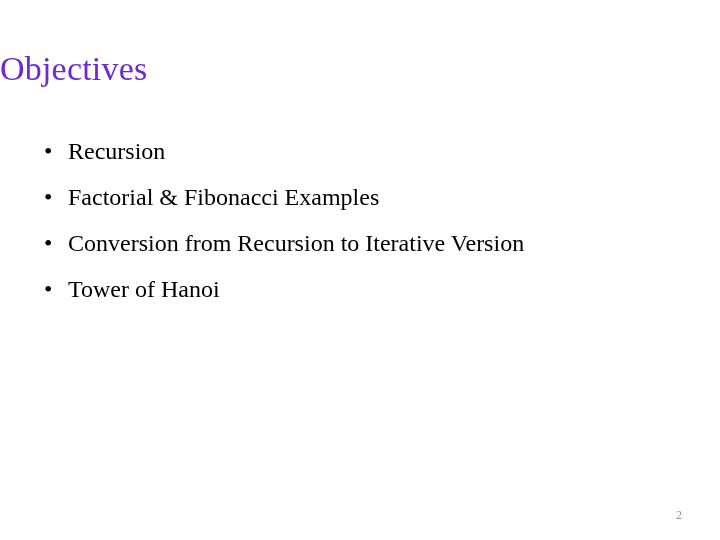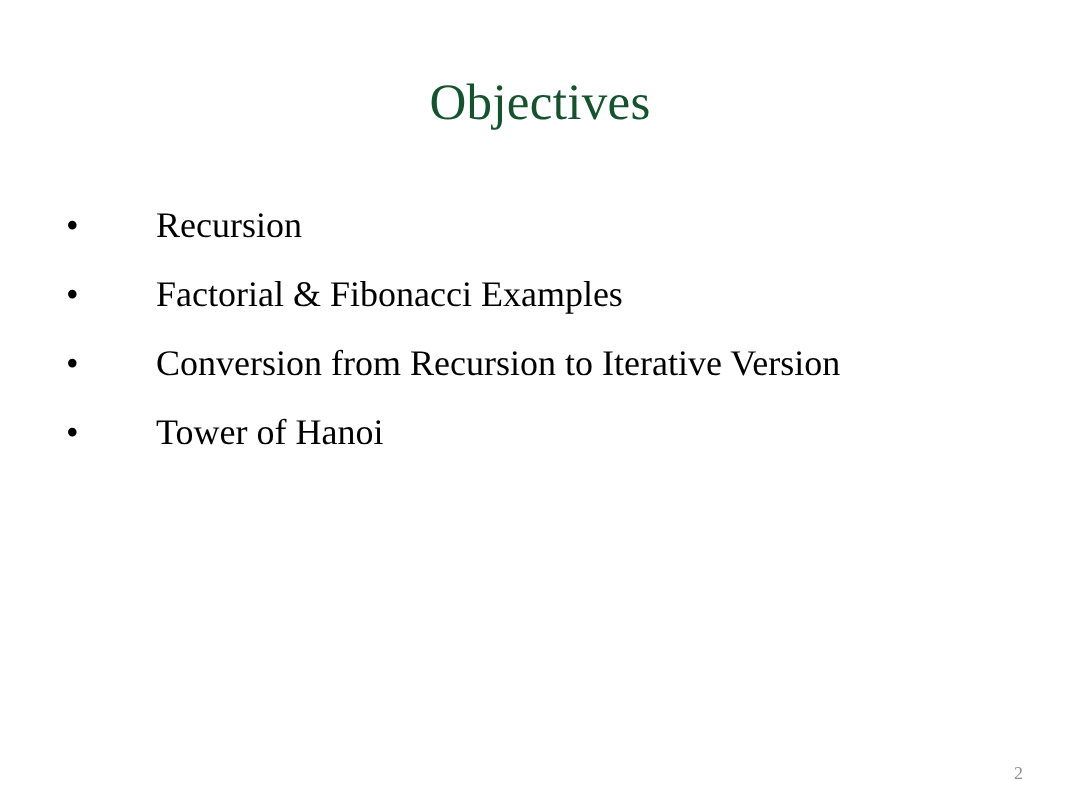--- a/index.html
+++ b/index.html
@@ -19,26 +19,25 @@
     width: 720px;
     height: 540px;
     background: #ffffff;
     box-sizing: border-box;
   }
   .slide-title {
     position: absolute;
     left: 0;
     top: 48px;
     width: 720px;
-    text-align: center;
     font-size: 34px;
     line-height: 42px;
     font-weight: normal;
     letter-spacing: 0.2px;
-    color: #14532d;
+    color: #6d28d9;
     margin: 0;
   }
   .body-list {
     position: absolute;
     left: 40px;
     top: 132px;
     width: 632px;
     margin: 0;
     padding: 0;
     list-style: none;
@@ -59,21 +58,20 @@
   .bullet-marker {
     position: absolute;
     left: 4px;
     top: 0;
     font-size: 24px;
     line-height: 38px;
     color: #000000;
   }
   .bullet-text {
     display: block;
-    margin-left: 36px;
   }
   
   .bullet-item.justified .bullet-text {
     text-align: justify;
     text-align-last: left;
   }
   .page-number {
     position: absolute;
     right: 38px;
     bottom: 18px;

